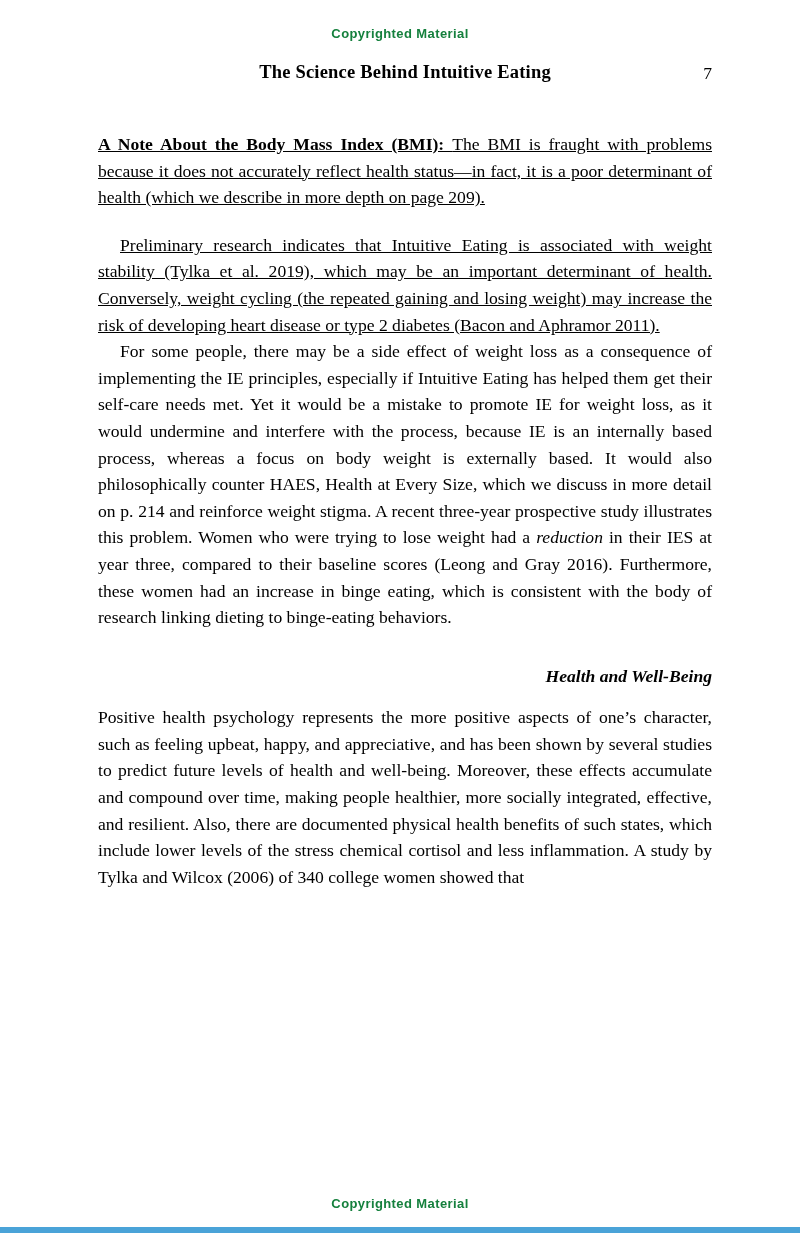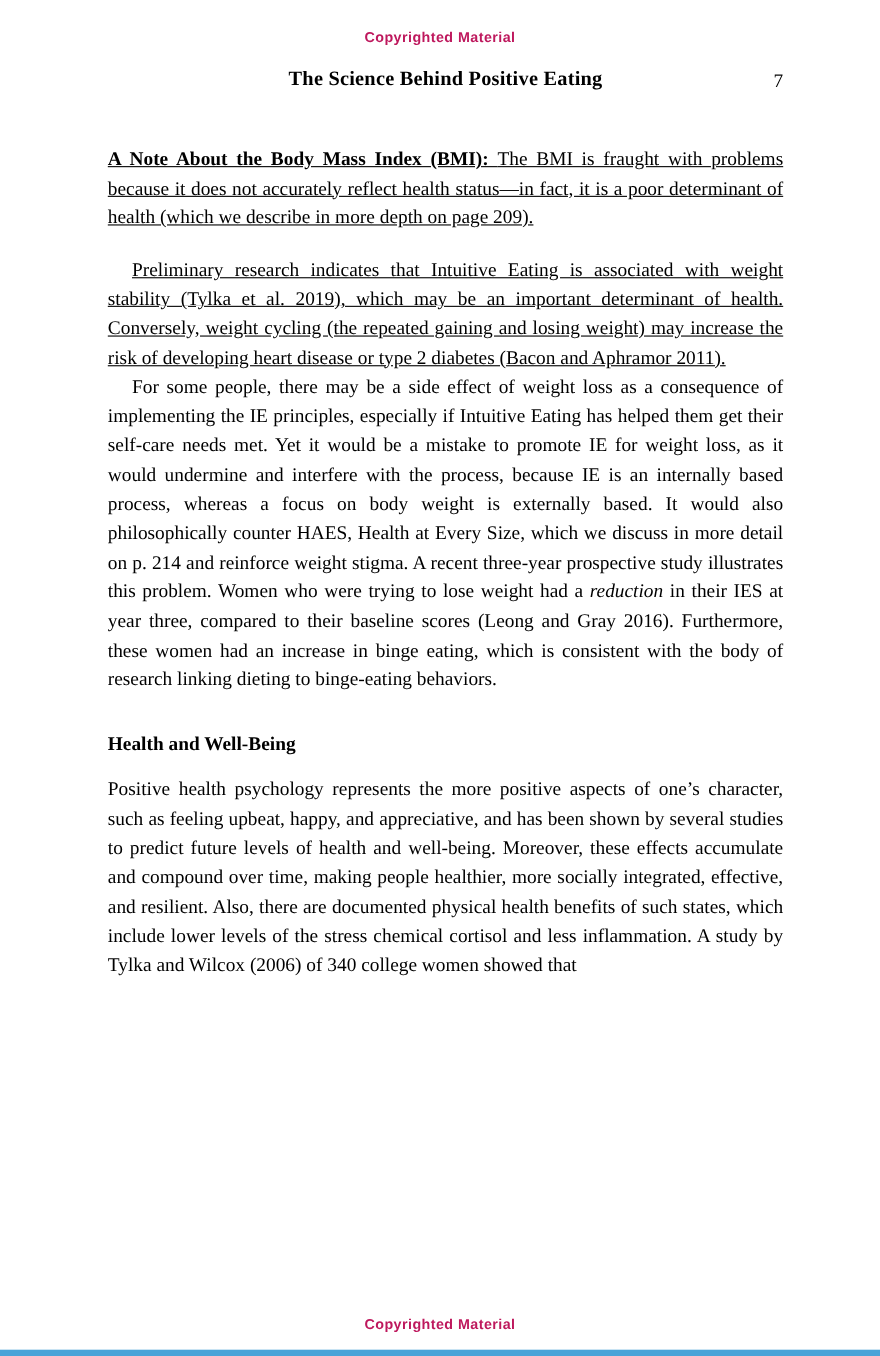--- a/index.html
+++ b/index.html
@@ -13,21 +13,21 @@
     overflow: hidden;
   }
   .copyright {
     position: absolute;
     left: 0; right: 0;
     text-align: center;
     font-family: "Liberation Sans", sans-serif;
     font-weight: bold;
     font-size: 13px;
     letter-spacing: 0.4px;
-    color: #be185d;
+    color: #15803d;
   }
   .copyright.top { top: 26px; }
   .copyright.bottom { bottom: 22px; }
   .header {
     position: absolute;
     top: 62px;
     left: 98px;
     width: 614px;
     height: 26px;
   }
@@ -52,40 +52,41 @@
     font-size: 17.6px;
     line-height: 26.6px;
     text-align: justify;
   }
   .para { margin: 0; }
   .para.indent { text-indent: 22px; }
   .para.space-before { margin-top: 21px; text-decoration: underline; }
   .section-heading {
     margin-top: 32px;
     margin-bottom: 15px;
-    text-align: left;
+    text-align: right;
     font-weight: bold;
+    font-style: italic;
     font-size: 17.6px;
   }
   .bottom-bar {
     position: absolute;
     left: 0; right: 0; bottom: 0;
     height: 6px;
     background: #4aa3d8;
   }
 </style>
 </head>
 <body>
 
 <div class="page">
 
   <div class="copyright top">Copyrighted Material</div>
 
   <div class="header">
-    <span class="running-title">The Science Behind Positive Eating</span>
+    <span class="running-title">The Science Behind Intuitive Eating</span>
     <span class="page-number">7</span>
   </div>
 
   <div class="body-text" id="body-text">
       <p class="para space-before"><b>A Note About the Body Mass Index (BMI): </b><span>The BMI is fraught with problems because it does not accurately reflect health status—in fact, it is a poor determinant of health (which we describe in more depth on page 209).</span></p>
       <p class="para indent space-before"><span>Preliminary research indicates that Intuitive Eating is associated with weight stability (Tylka et al. 2019), which may be an important determinant of health. Conversely, weight cycling (the repeated gaining and losing weight) may increase the risk of developing heart disease or type 2 diabetes (Bacon and Aphramor 2011).</span></p>
       <p class="para indent"><span>For some people, there may be a side effect of weight loss as a consequence of implementing the IE principles, especially if Intuitive Eating has helped them get their self-care needs met. Yet it would be a mistake to promote IE for weight loss, as it would undermine and interfere with the process, because IE is an internally based process, whereas a focus on body weight is externally based. It would also philosophically counter HAES, Health at Every Size, which we discuss in more detail on p. 214 and reinforce weight stigma. A recent three-year prospective study illustrates this problem. Women who were trying to lose weight had a </span><i>reduction</i><span> in their IES at year three, compared to their baseline scores (Leong and Gray 2016). Furthermore, these women had an increase in binge eating, which is consistent with the body of research linking dieting to binge-eating behaviors.</span></p>
       <div class="section-heading">Health and Well-Being</div>
       <p class="para"><span>Positive health psychology represents the more positive aspects of one’s character, such as feeling upbeat, happy, and appreciative, and has been shown by several studies to predict future levels of health and well-being. Moreover, these effects accumulate and compound over time, making people healthier, more socially integrated, effective, and resilient. Also, there are documented physical health benefits of such states, which include lower levels of the stress chemical cortisol and less inflammation. A study by Tylka and Wilcox (2006) of 340 college women showed that</span></p>
     </div>

